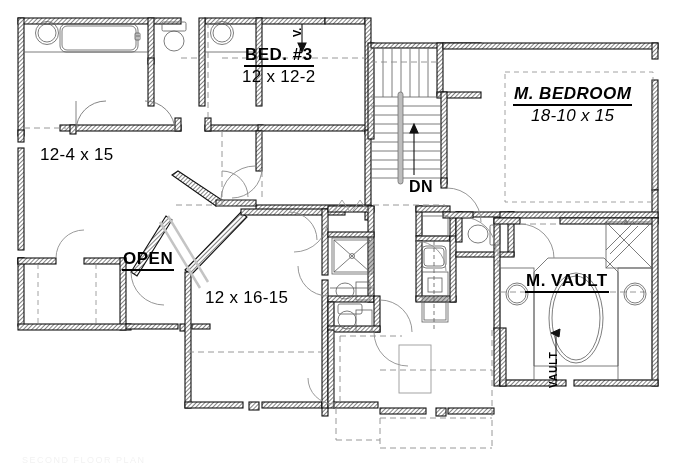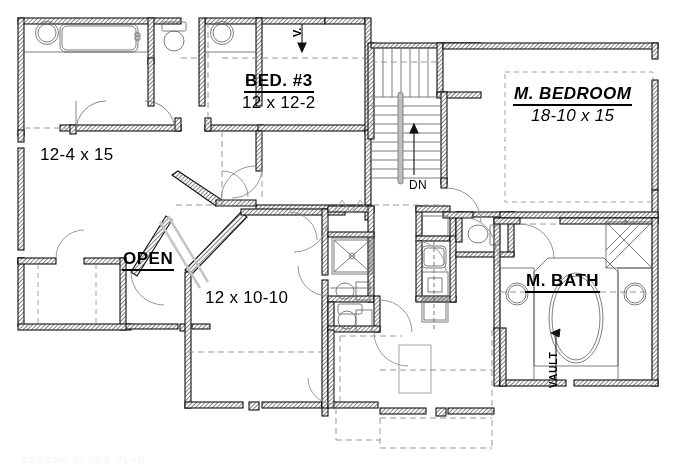--- a/index.html
+++ b/index.html
@@ -33,21 +33,21 @@
     letter-spacing:0.3px;
     display:block;
     margin-top:1px;
   }
   .plain-label{
     position:absolute;
     color:#000;
     white-space:nowrap;
     pointer-events:none;
   }
-  .dn-label{font-size:12px;font-weight:normal;letter-spacing:0.4px;}
+  .dn-label{font-size:16px;font-weight:bold;letter-spacing:0.4px;}
   .vault-label{
     font-size:10px;font-weight:bold;letter-spacing:1px;
     transform:rotate(-90deg);transform-origin:left top;
   }
   .vee-label{
     font-size:11px;font-weight:bold;
     transform:rotate(-90deg);transform-origin:left top;
   }
   .footer-text{
     position:absolute;left:22px;top:455px;
@@ -353,36 +353,36 @@
       <line x1="160" y1="222" x2="200" y2="288" stroke="#c4c4c4" stroke-width="2.5"></line>
       <line x1="168" y1="216" x2="208" y2="282" stroke="#c4c4c4" stroke-width="2.5"></line>
       <rect x="399" y="345" width="32" height="48"></rect>
     </g>
   </svg>
 
   <div class="room-label" style="left:40px;top:145px;">
     <span class="rl-dim">12-4 x 15</span>
   </div>
 
-  <div class="room-label" style="left:242px;top:72px;">
+  <div class="room-label" style="left:242px;top:46px;">
     <span class="rl-name">BED. #3</span>
     <span class="rl-dim">12 x 12-2</span>
   </div>
 
   <div class="room-label" style="left:205px;top:288px;">
-    <span class="rl-dim">12 x 10-10</span>
+    <span class="rl-dim">12 x 16-15</span>
   </div>
 
   <div class="room-label" style="left:513px;top:85px;font-style:italic;">
     <span class="rl-name">M. BEDROOM</span>
     <span class="rl-dim">18-10 x 15</span>
   </div>
 
   <div class="room-label" style="left:525px;top:272px;">
-    <span class="rl-name">M. BATH</span>
+    <span class="rl-name">M. VAULT</span>
   </div>
 
   <div class="room-label" style="left:122px;top:250px;">
     <span class="rl-name">OPEN</span>
   </div>
 
   <div class="plain-label dn-label" style="left:409px;top:178px;">DN</div>
 
   <div class="plain-label vault-label" style="left:548px;top:388px;">VAULT</div>
 

